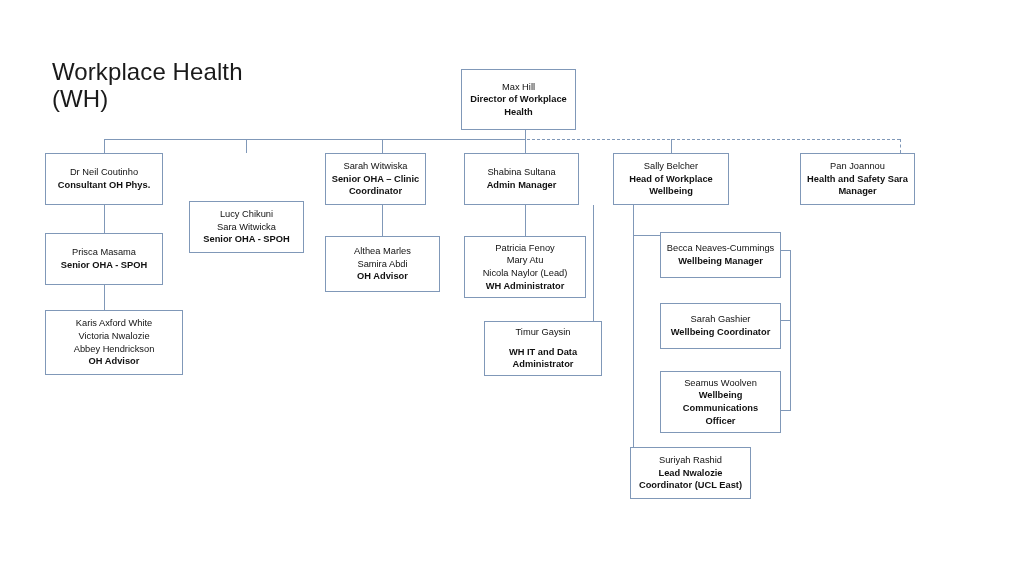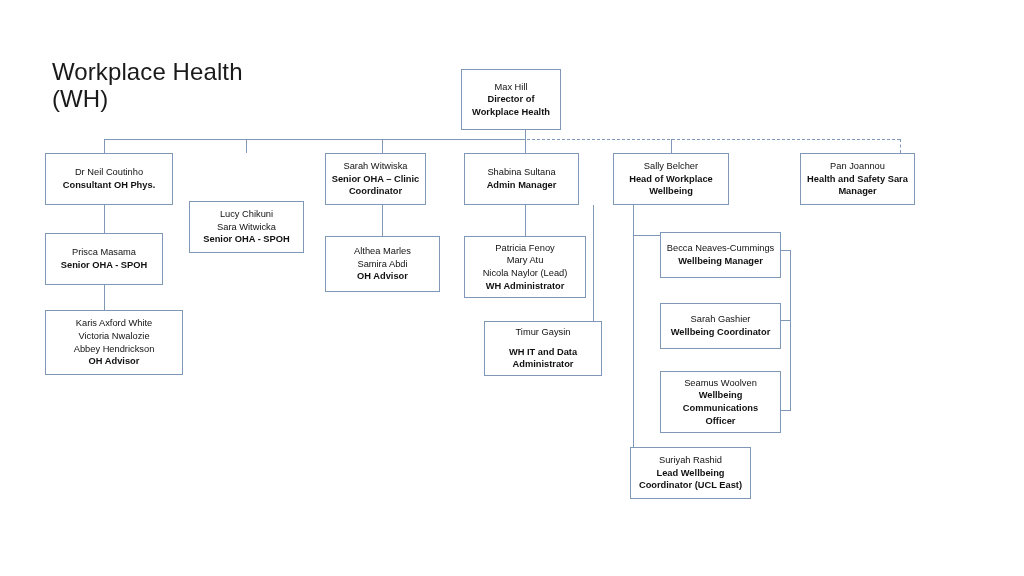--- a/index.html
+++ b/index.html
@@ -106,26 +106,26 @@
 
   <div class="line v" style="left:633px; top:205px; height:242px;"></div>
   <div class="line h" style="left:633px; top:235px; width:28px;"></div>
   <div class="line h" style="left:633px; top:447px; width:0px;"></div>
 
   <div class="line v" style="left:790px; top:250px; height:160px;"></div>
   <div class="line h" style="left:781px; top:250px; width:10px;"></div>
   <div class="line h" style="left:781px; top:320px; width:10px;"></div>
   <div class="line h" style="left:781px; top:410px; width:10px;"></div>
 
-  <div class="node" style="left:461px; top:69px; width:100px; height:61px;">
+  <div class="node" style="left:461px; top:69px; width:115px; height:61px;">
     <div class="nm">Max Hill</div>
     <div class="ttl">Director of Workplace Health</div>
   </div>
 
-  <div class="node" style="left:45px; top:153px; width:128px; height:52px;text-align:center;">
+  <div class="node" style="left:45px; top:153px; width:118px; height:52px;text-align:center;">
     <div class="nm">Dr Neil Coutinho</div>
     <div class="ttl">Consultant OH Phys.</div>
   </div>
 
   <div class="node" style="left:189px; top:153px; width:115px; height:52px;margin-top:48px;">
     <div class="nm" style="white-space:pre-line;">Lucy Chikuni
 Sara Witwicka</div>
     <div class="ttl">Senior OHA - SPOH</div>
   </div>
 
@@ -192,16 +192,16 @@
 
   <div class="node" style="left:660px; top:371px; width:121px; height:62px;">
     <div class="nm">Seamus Woolven</div>
     <div class="ttl" style="white-space:pre-line;">Wellbeing
 Communications
 Officer</div>
   </div>
 
   <div class="node" style="left:630px; top:447px; width:121px; height:52px;">
     <div class="nm">Suriyah Rashid</div>
-    <div class="ttl">Lead Wellbeing Coordinator (UCL East)</div>
+    <div class="ttl">Lead Nwalozie Coordinator (UCL East)</div>
   </div>
 
 </div>
 
 </body></html>

